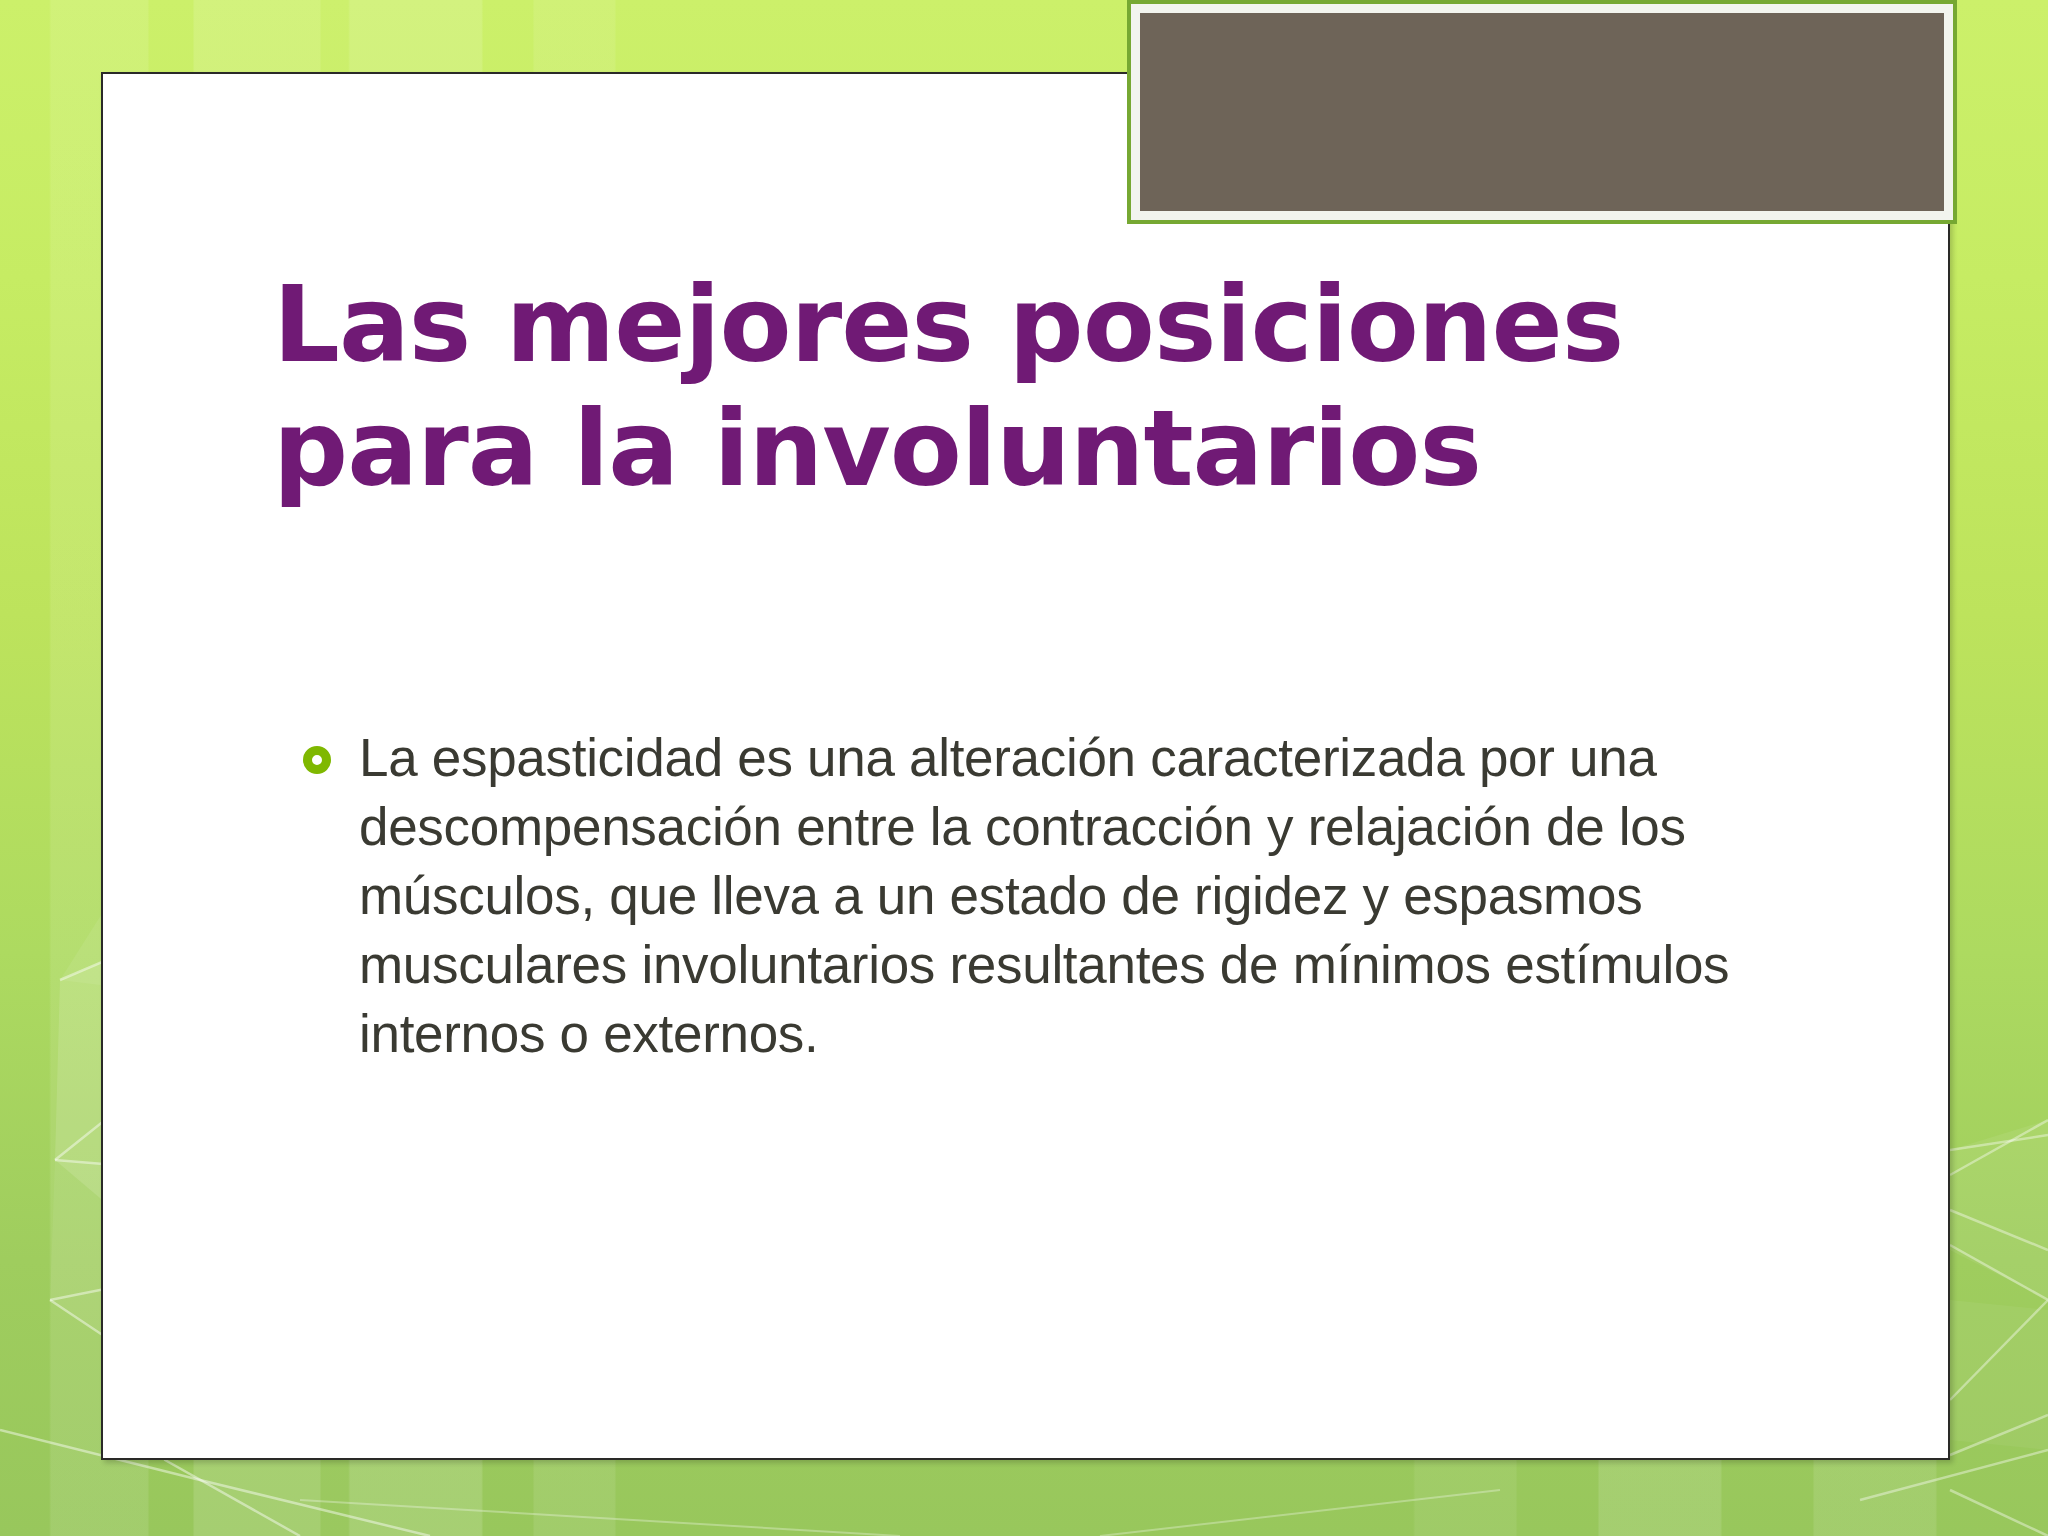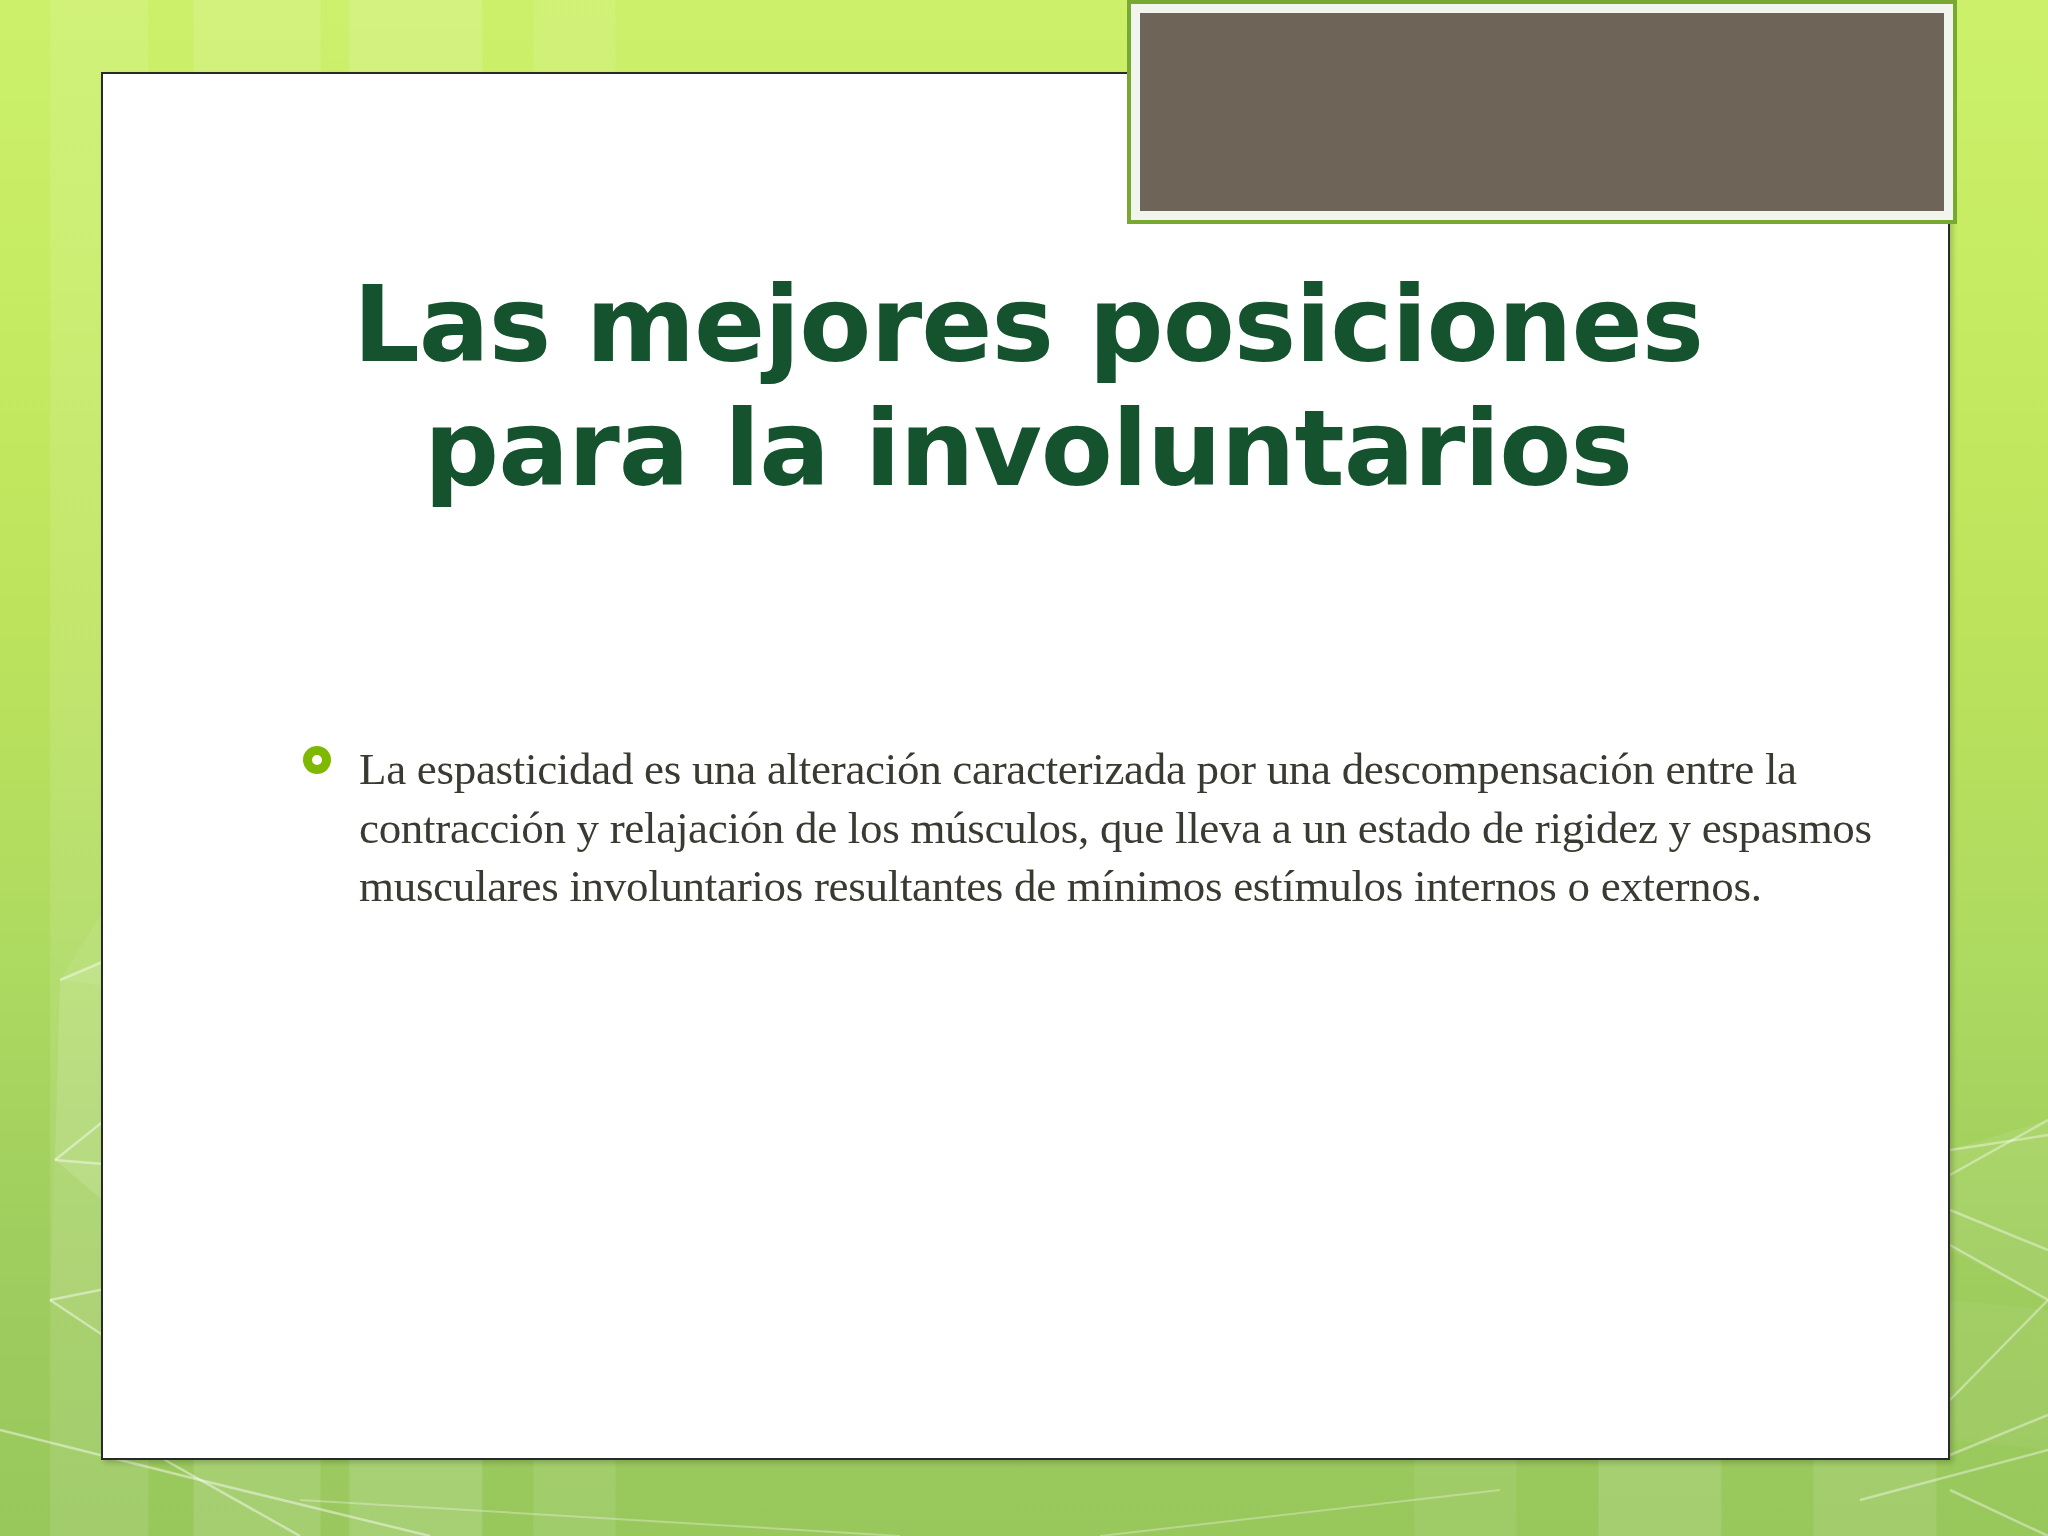--- a/index.html
+++ b/index.html
@@ -103,22 +103,22 @@
     background: #6e6458;
     box-sizing: border-box;
   }
 
   
   .title {
     position: absolute;
     left: 170px;
     top: 190px;
     width: 1510px;
-    text-align: center;
-    color: #14532d;
+    text-align: left;
+    color: #701a75;
     font-family: "DejaVu Sans", sans-serif;
     font-weight: bold;
     font-size: 105px;
     line-height: 1.18;
     letter-spacing: -1px;
   }
   .title-line { display: block; white-space: nowrap; }
 
   
   .body-area {
@@ -137,26 +137,25 @@
     height: 28px;
     margin-top: 22px;
     margin-right: 28px;
     border-radius: 50%;
     border: 9px solid #7fb800;
     box-sizing: border-box;
   }
   .bullet-text {
     flex: 1 1 auto;
     color: #3a3a32;
-    font-family: Liberation Serif, serif;
-    font-size: 45px;
+    font-family: Liberation Sans, sans-serif;
+    font-size: 53px;
     line-height: 1.30;
     font-weight: 400;
     letter-spacing: -0.3px;
-    margin-top: 16px;
   }
 </style>
 </head>
 <body>
 
 <div id="slide">
 
   <div class="bg-bands"></div>
 
   <svg class="bg-facets" viewBox="0 0 2048 1536" preserveAspectRatio="none">

